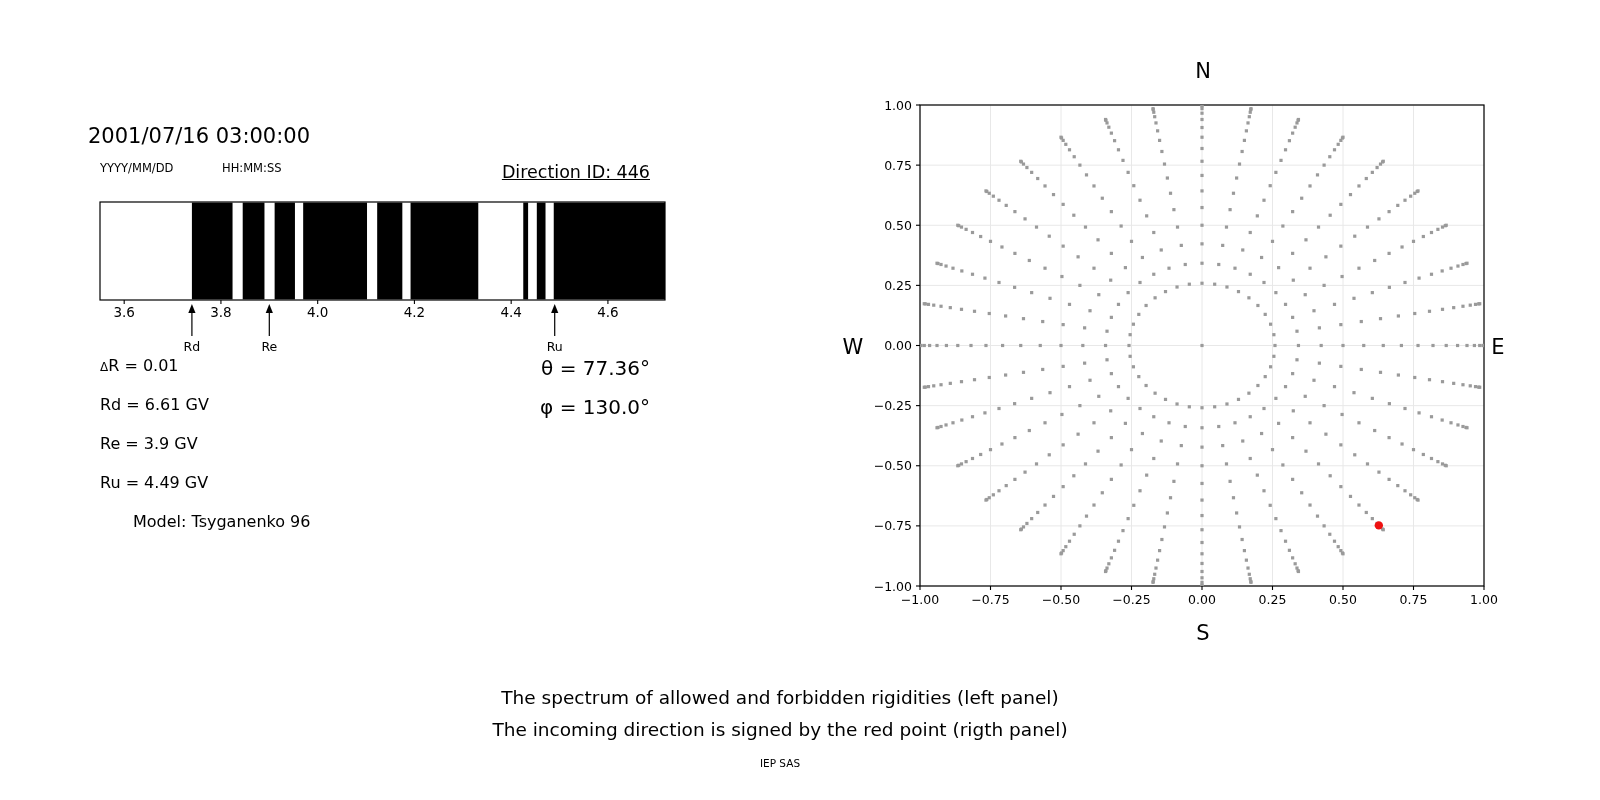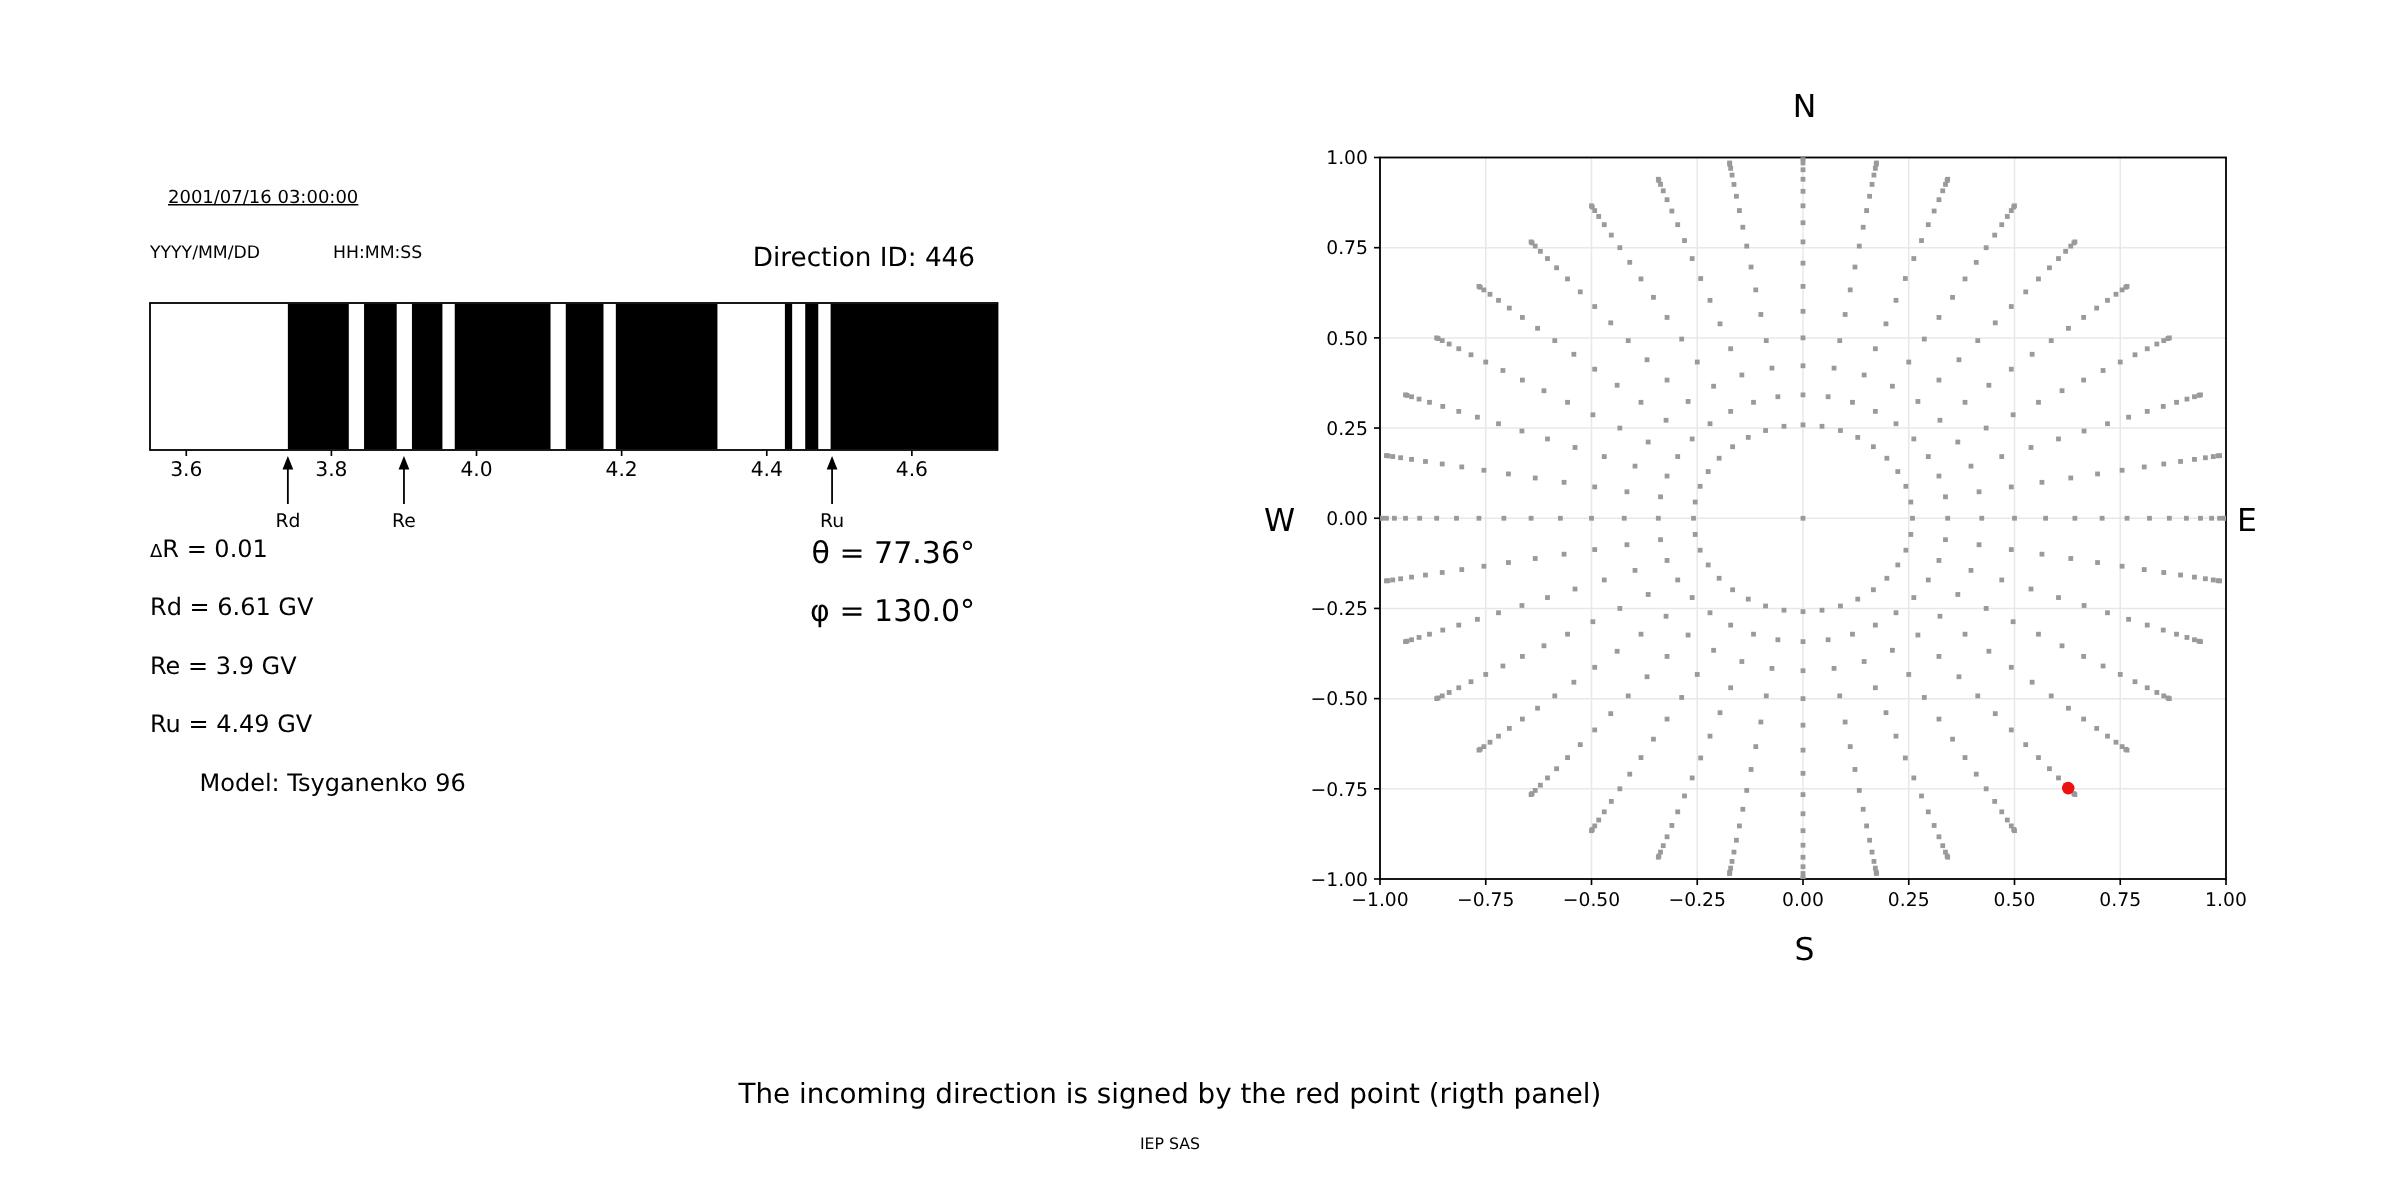--- a/index.html
+++ b/index.html
@@ -2,24 +2,24 @@
 <html><head>
 <meta charset="utf-8">
 <style>
   html,body{margin:0;padding:0;background:#ffffff;}
   #canvas{
     position:relative;width:1600px;height:800px;background:#ffffff;
     font-family:"DejaVu Sans",sans-serif;color:#000;overflow:hidden;
   }
   .abs{position:absolute;white-space:nowrap;}
   .geo-line{left:100px;top:85px;font-size:16.5px;}
-  .date-line{left:112px;top:124px;font-size:12px;text-decoration:underline;}
+  .date-line{left:88px;top:124px;font-size:21px;}
   .fmt-date{left:100px;top:161px;font-size:11.5px;}
   .fmt-time{left:222px;top:161px;font-size:11.5px;}
-  .dir-id{left:350px;top:162px;width:300px;text-align:right;font-size:17.5px;}
+  .dir-id{left:350px;top:162px;width:300px;text-align:right;font-size:17.5px;text-decoration:underline;}
   .param{left:100px;font-size:16px;}
   .param-right{left:450px;width:200px;text-align:right;font-size:20px;}
   .p-dr{top:356px;}
   .p-rd{top:395px;}
   .p-re{top:434px;}
   .p-ru{top:473px;}
   .p-model{top:512px;margin-left:33px;}
   .p-theta{top:356px;}
   .p-phi{top:395px;}
   .small-delta{font-size:12px;}
@@ -736,16 +736,17 @@
         </g>
         <circle cx="1378.814" cy="525.394" r="4.2" fill="#ee1111"></circle>
       </g>
     </svg>
 
   <div class="abs compass c-n">N</div>
   <div class="abs compass c-s">S</div>
   <div class="abs compass c-w">W</div>
   <div class="abs compass c-e">E</div>
 
+  <div class="abs caption cap-1">The spectrum of allowed and forbidden rigidities (left panel)</div>
   <div class="abs credit">IEP SAS</div>
   <div class="abs caption cap-2">The incoming direction is signed by the red point (rigth panel)</div>
 
 </div>
 
 </body></html>

